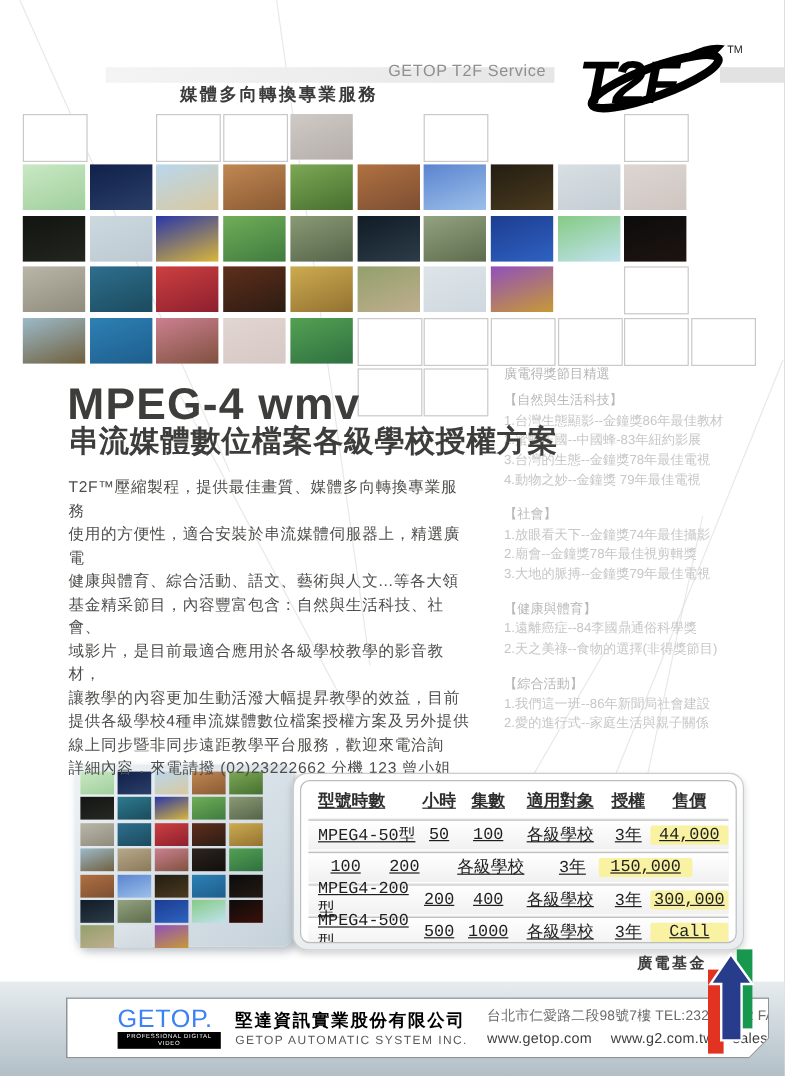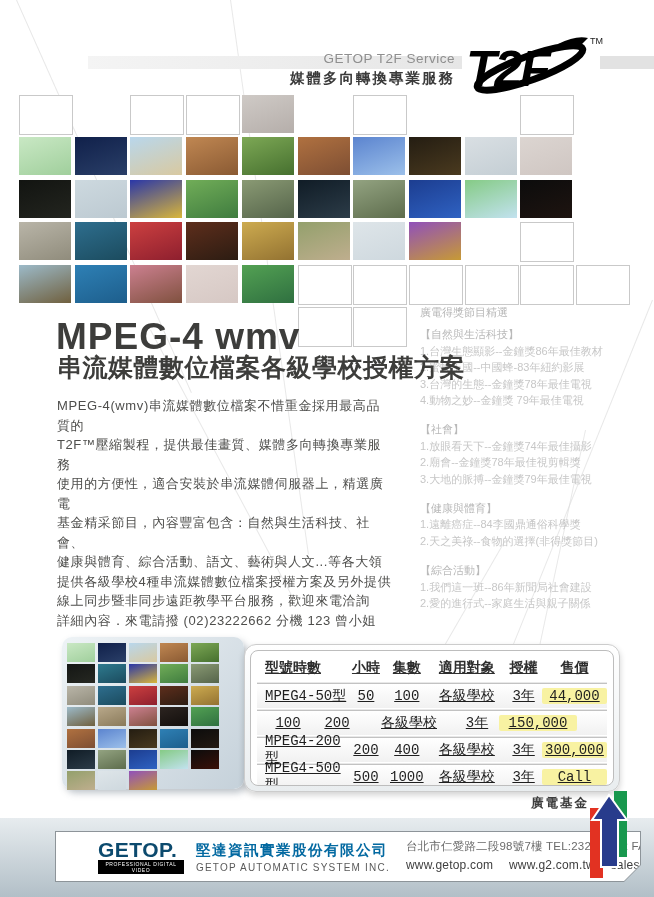--- a/index.html
+++ b/index.html
@@ -3,22 +3,22 @@
 <meta charset="utf-8">
 <style>
   html,body{margin:0;padding:0;background:#9aa4aa;}
   #page{position:relative;width:654px;height:897px;background:#ffffff;overflow:hidden;
         font-family:"Liberation Sans",sans-serif;margin:0 auto;}
   .diag{position:absolute;width:1px;background:#d9d9d9;opacity:.6;transform-origin:top center;}
   
   #band-left{position:absolute;left:88px;top:56px;width:374px;height:13px;background:linear-gradient(90deg,#f4f4f4,#e6e6e6);}
   #band-right{position:absolute;left:600px;top:56px;width:54px;height:13px;background:#e2e2e2;}
   #svc{position:absolute;left:150px;top:51px;width:305px;text-align:right;font-size:13.5px;color:#8f8f8f;letter-spacing:.5px;}
-  #svc-sub{position:absolute;left:150px;top:69px;width:305px;text-align:right;font-size:14.5px;font-weight:bold;color:#3a3a3a;letter-spacing:2px;}
-  #t2f-logo{position:absolute;left:458px;top:34px;width:150px;height:66px;}
+  #svc-sub{position:absolute;left:150px;top:69px;width:305px;font-size:14.5px;font-weight:bold;color:#3a3a3a;letter-spacing:2px;}
+  #t2f-logo{position:absolute;left:474px;top:34px;width:150px;height:66px;}
   
   .cell{position:absolute;width:52px;height:38px;}
   .cell.box{background:#fff;border:1px solid #c9c9c9;}
   
   #hl1{position:absolute;left:56px;top:316px;font-size:37px;font-weight:bold;color:#3d3d3b;letter-spacing:1px;z-index:5;}
   #hl2{position:absolute;left:57px;top:351px;font-size:25px;font-weight:bold;color:#3d3d3b;letter-spacing:.5px;z-index:5;}
   
   #intro{position:absolute;left:57px;top:396px;width:336px;font-size:13px;line-height:19.5px;color:#4e4e4c;letter-spacing:.6px;z-index:4;}
   
   #awards{position:absolute;left:420px;top:304px;width:240px;font-size:11px;line-height:16.4px;color:#c4c4c4;z-index:1;}
@@ -47,24 +47,24 @@
   .data .col-price{border-radius:2px;}
   
   #footer-band{position:absolute;left:0;top:818px;width:654px;height:79px;background:linear-gradient(#e7ecef,#b2bfc7);}
   #bcf-label{position:absolute;left:531px;top:795px;font-size:12.5px;font-weight:bold;color:#3c3c3c;letter-spacing:2px;z-index:9;}
   #fbox-border{position:absolute;left:55px;top:831px;width:586px;height:51px;background:#8d9499;z-index:7;
     clip-path:polygon(0 0,100% 0,100% calc(100% - 17px),calc(100% - 17px) 100%,0 100%);}
   #fbox{position:absolute;left:1px;top:1px;width:584px;height:49px;background:#fff;
     clip-path:polygon(0 0,100% 0,100% calc(100% - 16px),calc(100% - 16px) 100%,0 100%);
     display:flex;align-items:center;padding-left:42px;box-sizing:border-box;}
   #getop-logo{width:90px;flex:none;}
-  #getop-word{font-size:21px;font-weight:700;color:#0c4a6e;letter-spacing:.5px;line-height:20px;}
+  #getop-word{font-size:21px;font-weight:400;color:#3b82f6;letter-spacing:.5px;line-height:20px;}
   #getop-bar{background:#000;color:#fff;font-size:5px;letter-spacing:.6px;text-align:center;padding:1px 0;width:86px;}
   #company{margin-left:8px;flex:none;}
-  #company-zh{font-size:14.5px;font-weight:bold;color:#0369a1;letter-spacing:1.5px;}
+  #company-zh{font-size:14.5px;font-weight:bold;color:#000000;letter-spacing:1.5px;}
   #company-en{font-size:10px;color:#5a5a5a;letter-spacing:1.2px;margin-top:2px;}
   #contact{margin-left:16px;flex:none;}
   #addr{font-size:11.5px;color:#6a6a6a;letter-spacing:.2px;}
   #webs{font-size:12px;color:#3e3e3e;margin-top:3px;letter-spacing:.2px;}
   #bcf-logo{position:absolute;left:588px;top:791px;width:48px;height:92px;z-index:9;}
 </style>
 </head>
 <body>
 
 <div id="page">
@@ -139,25 +139,26 @@
       <div class="cell box" style="left: 520px; top: 265px; width: 52px; height: 38px;"></div>
       <div class="cell box" style="left: 576px; top: 265px; width: 52px; height: 38px;"></div>
       <div class="cell box" style="left: 298px; top: 307px; width: 52px; height: 38px;"></div>
       <div class="cell box" style="left: 353px; top: 307px; width: 52px; height: 38px;"></div>
     </div>
 
   <div id="hl1">MPEG-4 wmv</div>
   <div id="hl2">串流媒體數位檔案各級學校授權方案</div>
 
   <div id="intro">
-      <div>MPEG-4(wmv)串流媒體數位檔案不惜重金採用最高品質的</div>
       <div>T2F™壓縮製程，提供最佳畫質、媒體多向轉換專業服務</div>
       <div>使用的方便性，適合安裝於串流媒體伺服器上，精選廣電</div>
+      <div>健康與體育、綜合活動、語文、藝術與人文...等各大領</div>
       <div>基金精采節目，內容豐富包含：自然與生活科技、社會、</div>
-      <div>健康與體育、綜合活動、語文、藝術與人文...等各大領</div>
+      <div>域影片，是目前最適合應用於各級學校教學的影音教材，</div>
+      <div>讓教學的內容更加生動活潑大幅提昇教學的效益，目前</div>
       <div>提供各級學校4種串流媒體數位檔案授權方案及另外提供</div>
       <div>線上同步暨非同步遠距教學平台服務，歡迎來電洽詢</div>
       <div>詳細內容．來電請撥 (02)23222662 分機 123 曾小姐</div>
     </div>
 
   <div id="awards">
     <div class="ttl">廣電得獎節目精選</div>
     <div id="award-sections">
         <div class="sec">
           <div class="hd">【自然與生活科技】</div>

